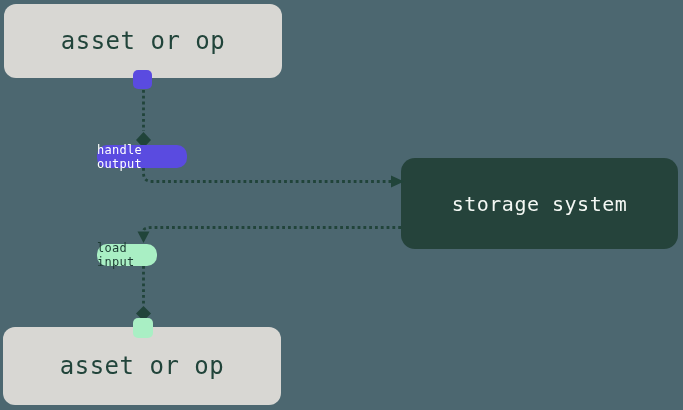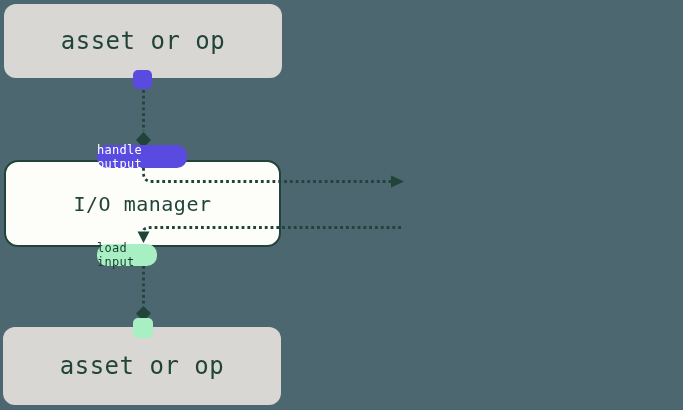--- a/index.html
+++ b/index.html
@@ -145,28 +145,28 @@
     <path class="connector" d="M401 227.5 L152 227.5 Q143.5 227.5 143.5 231"></path>
     <polygon class="marker" points="143.5,243 137.5,231.5 149.5,231.5"></polygon>
     <path class="connector" d="M143.5 266 L143.5 305"></path>
     <polygon class="marker" points="143.5,306 151,313.5 143.5,321 136,313.5"></polygon>
   </svg>
 
   <div class="badge" id="badge-handle-output">
     <span>handle output</span>
   </div>
 
-  <div class="node" id="io-manager">
-    <span class="node-label">I/O manager</span>
-  </div>
 
   <div class="badge" id="badge-load-input">
     <span>load input</span>
   </div>
 
+  <div class="node" id="storage-system">
+    <span class="node-label">storage system</span>
+  </div>
 
   <div class="port" id="input-port"></div>
 
   <div class="node asset-box" id="asset-bottom">
     <span class="node-label">asset or op</span>
   </div>
 
 </div>
 
 </body></html>

